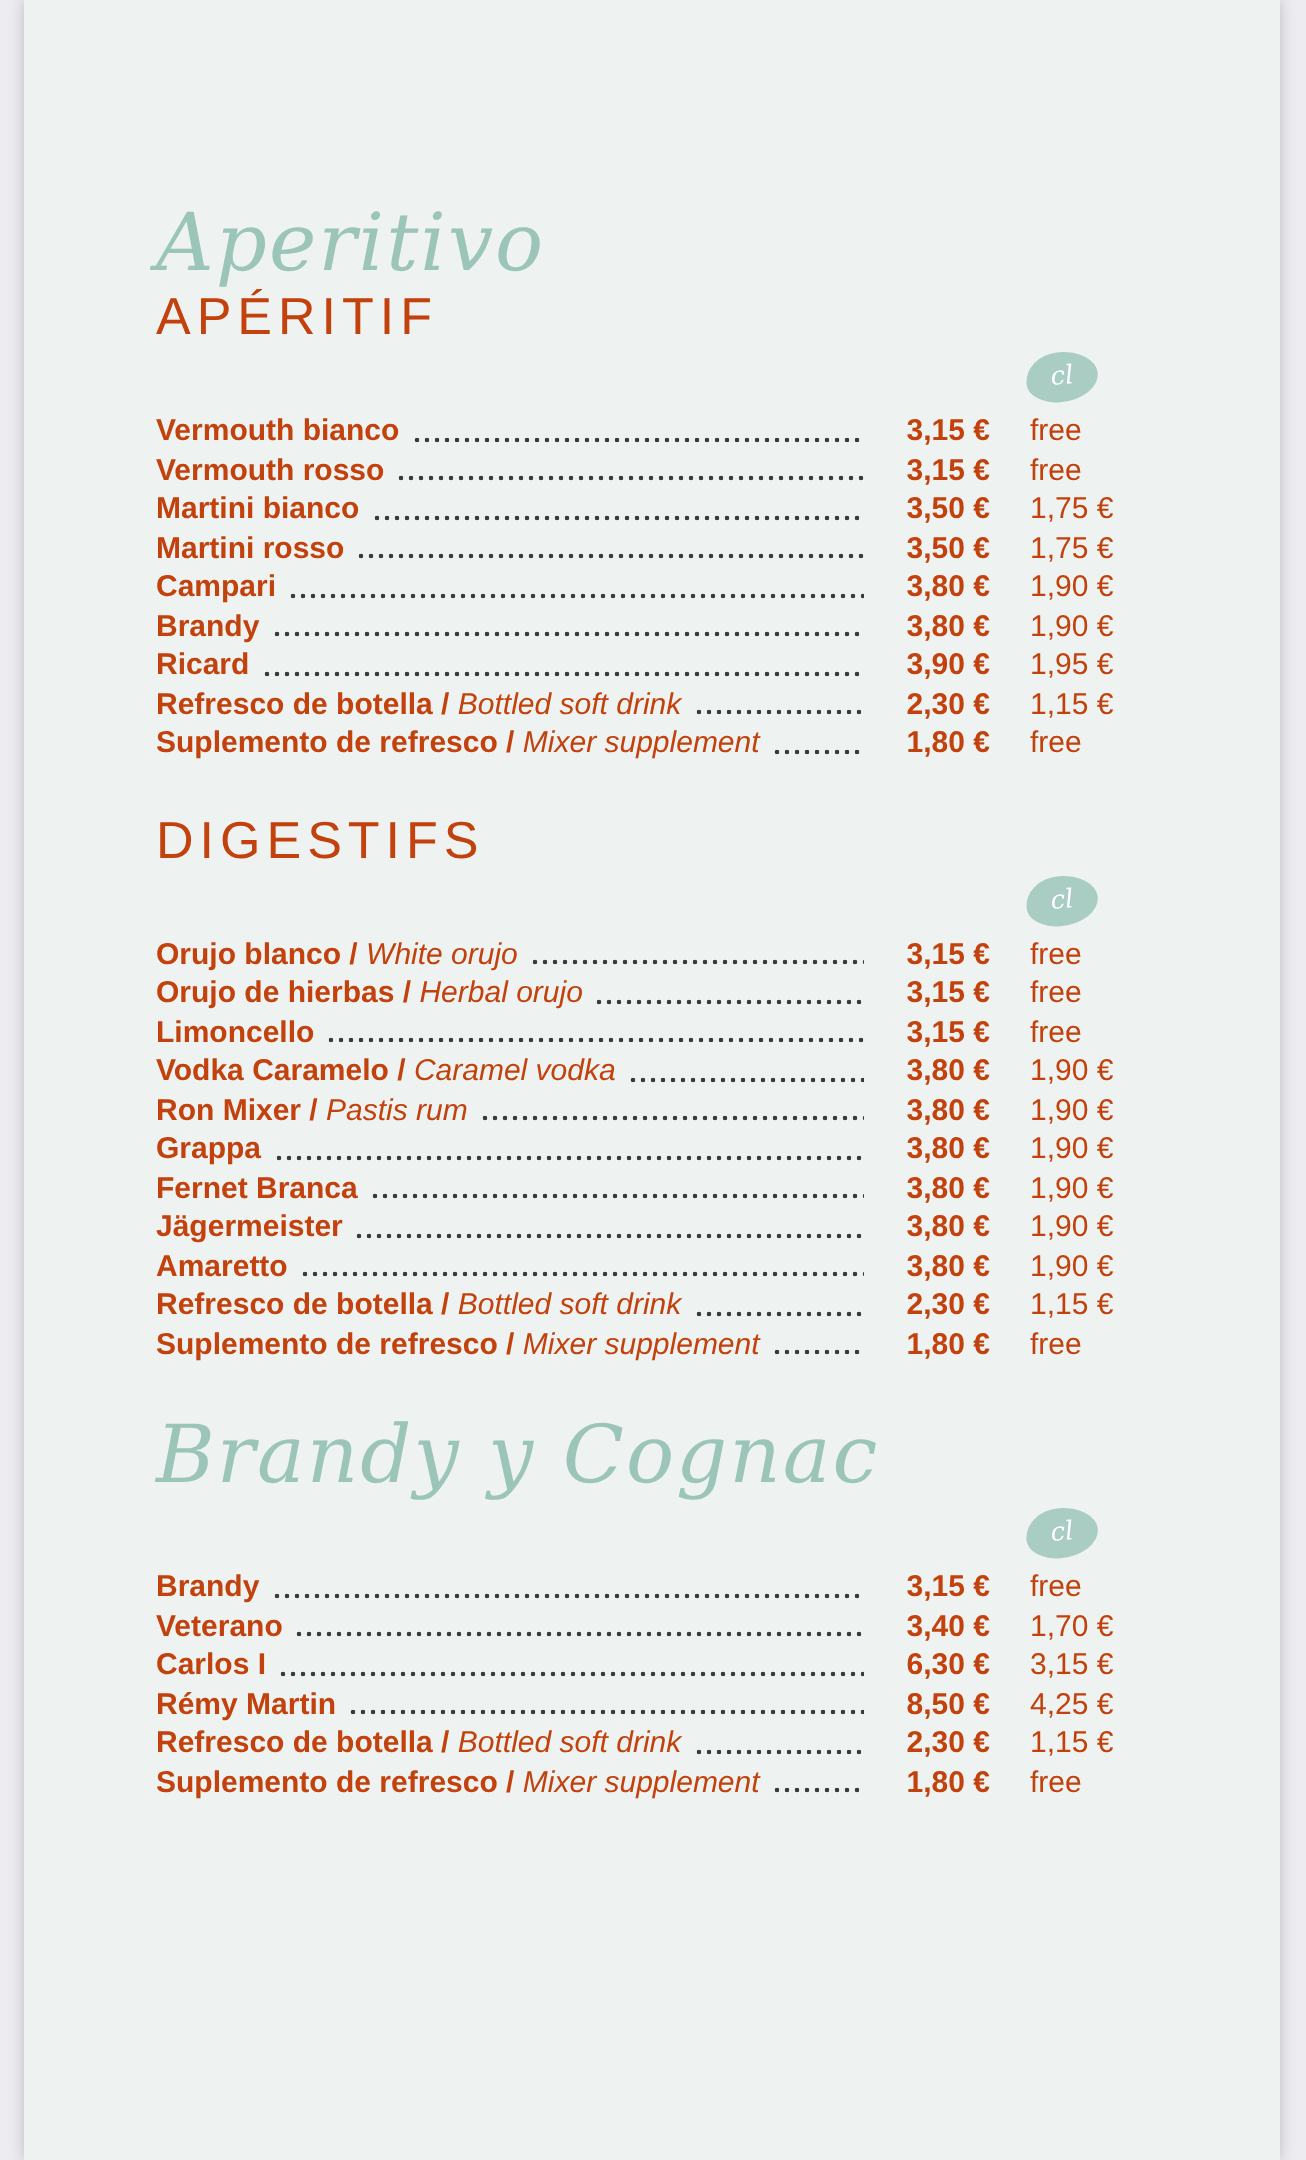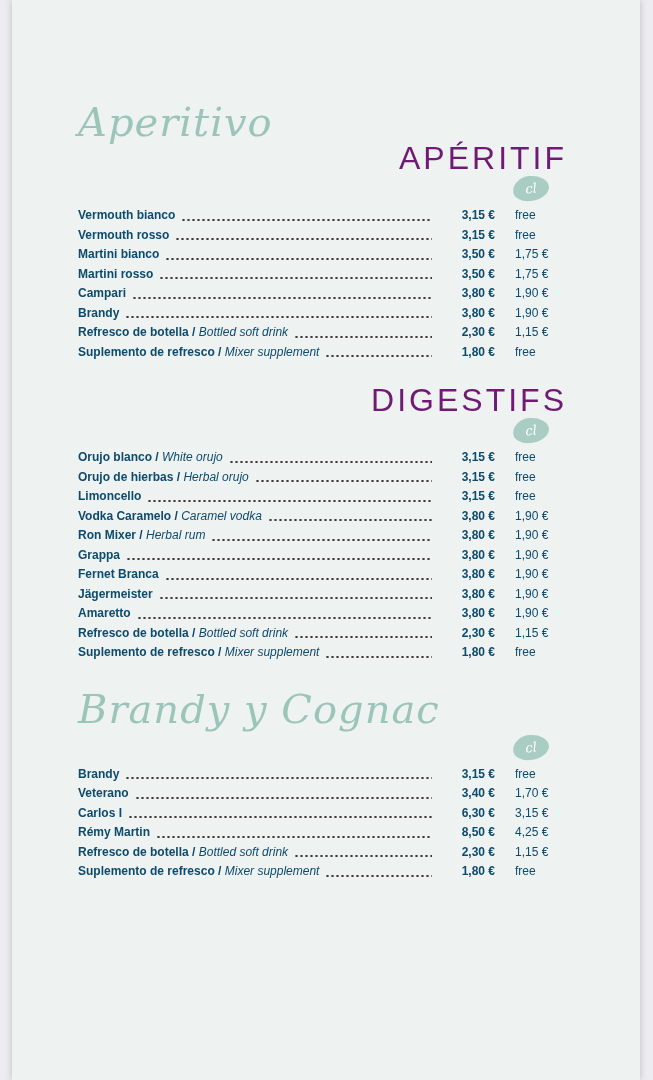--- a/index.html
+++ b/index.html
@@ -22,26 +22,25 @@
   .title-script {
     font-family: "DejaVu Serif", serif;
     font-style: italic;
     font-weight: 400;
     font-size: 40px;
     line-height: 44px;
     color: #9cc5ba;
     letter-spacing: 1px;
   }
   .title-caps {
-    font-size: 32px;
+    font-size: 26px;
     line-height: 28px;
     letter-spacing: 3px;
     font-weight: 400;
-    color: #701a75;
-    text-align: right;
+    color: #c2410c;
   }
 
   .badge-row {
     display: flex; justify-content: flex-end;
     padding-right: 18px;
     margin-top: 4px;
     height: 30px;
     align-items: flex-start;
   }
   .badge {
@@ -52,21 +51,21 @@
     transform: rotate(-5deg);
   }
   .badge-glyph {
     color: #ffffff;
     font-family: "DejaVu Serif", serif;
     font-style: italic;
     font-size: 13px;
     line-height: 13px;
   }
 
-  .rows { font-size: 12px; color: #0c4a6e; }
+  .rows { font-size: 15px; color: #c2410c; }
   .row { display: flex; align-items: baseline; line-height: 19.5px; }
   .name { font-weight: 700; white-space: nowrap; }
   .sep  { font-weight: 700; white-space: pre; }
   .trans { font-style: italic; white-space: nowrap; }
   .leader {
     flex: 1; min-width: 10px;
     align-self: stretch;
     margin: 0 5px 0 6px;
     background-image: radial-gradient(circle, #3b3b3b 1px, transparent 1.3px);
     background-size: 5px 4px;
@@ -121,20 +120,26 @@
             <span class="price">3,80 €</span>
             <span class="half">1,90 €</span>
           </div>
           <div class="row">
             <span class="name">Brandy</span>
             <span class="leader"></span>
             <span class="price">3,80 €</span>
             <span class="half">1,90 €</span>
           </div>
           <div class="row">
+            <span class="name">Ricard</span>
+            <span class="leader"></span>
+            <span class="price">3,90 €</span>
+            <span class="half">1,95 €</span>
+          </div>
+          <div class="row">
             <span class="name">Refresco de botella</span>
             <span class="sep"> / </span>
             <span class="trans">Bottled soft drink</span>
             <span class="leader"></span>
             <span class="price">2,30 €</span>
             <span class="half">1,15 €</span>
           </div>
           <div class="row">
             <span class="name">Suplemento de refresco</span>
             <span class="sep"> / </span>
@@ -180,21 +185,21 @@
             <span class="name">Vodka Caramelo</span>
             <span class="sep"> / </span>
             <span class="trans">Caramel vodka</span>
             <span class="leader"></span>
             <span class="price">3,80 €</span>
             <span class="half">1,90 €</span>
           </div>
           <div class="row">
             <span class="name">Ron Mixer</span>
             <span class="sep"> / </span>
-            <span class="trans">Herbal rum</span>
+            <span class="trans">Pastis rum</span>
             <span class="leader"></span>
             <span class="price">3,80 €</span>
             <span class="half">1,90 €</span>
           </div>
           <div class="row">
             <span class="name">Grappa</span>
             <span class="leader"></span>
             <span class="price">3,80 €</span>
             <span class="half">1,90 €</span>
           </div>

